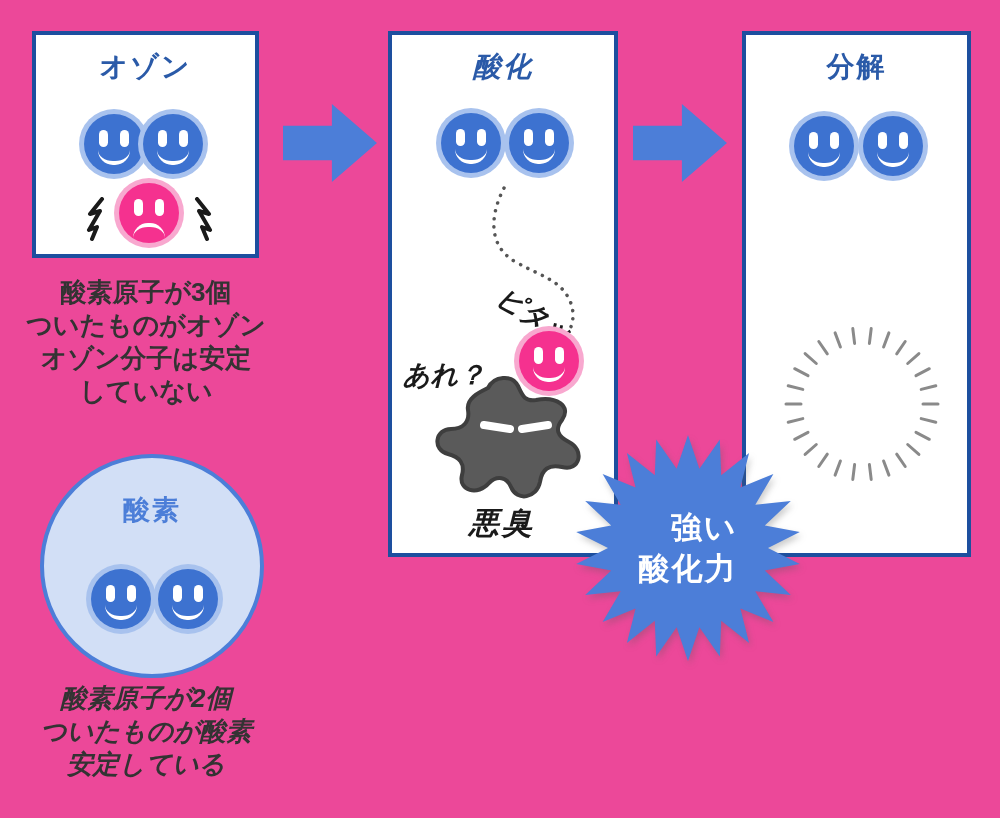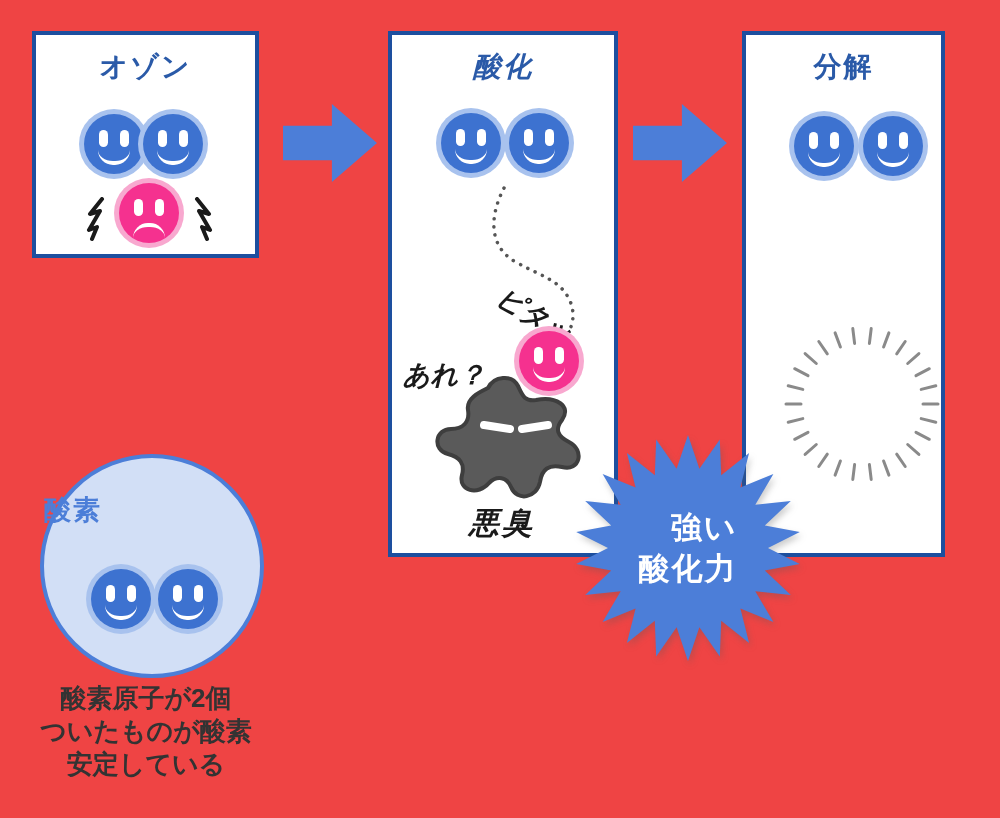--- a/index.html
+++ b/index.html
@@ -1,30 +1,30 @@
 <!DOCTYPE html>
 <html><head>
 <meta charset="utf-8">
 <style>
   html,body{margin:0;padding:0;}
   body{
     width:1000px;height:818px;background:#ffffff;overflow:hidden;
     font-family:"Liberation Sans","DejaVu Sans",sans-serif;
     -webkit-font-smoothing:antialiased;
   }
-  .canvas{position:relative;width:1000px;height:818px;background:#ef4444;}
+  .canvas{position:relative;width:1000px;height:818px;background:#ec4899;}
 
   
   .panel{
     position:absolute;background:#fff;border:4px solid #1d4f9f;
     box-sizing:border-box;
   }
   #ozone-box{left:32px;top:31px;width:227px;height:227px;}
   #oxidation-box{left:388px;top:31px;width:230px;height:526px;font-style:italic;}
-  #decompose-box{left:742px;top:31px;width:203px;height:526px;font-family:Liberation Serif, serif;}
+  #decompose-box{left:742px;top:31px;width:229px;height:526px;font-family:Liberation Serif, serif;}
   .panel-title{
     display:block;margin-top:13px;text-align:center;
     font-size:28px;font-weight:bold;color:#2a5aa8;letter-spacing:2px;
   }
 
   
   .face{
     position:absolute;width:60px;height:60px;border-radius:50%;
     background:#3d72d0;box-shadow:0 0 0 5px #a8c2ee;
   }
@@ -40,30 +40,30 @@
   }
   .mouth.smile{bottom:9px;border-bottom:4px solid #fff;border-radius:0 0 16px 16px;}
   .mouth.frown{bottom:5px;border-top:4px solid #fff;border-radius:16px 16px 0 0;}
 
   
   .caption{
     position:absolute;width:262px;text-align:center;white-space:pre-line;
     font-size:26px;font-weight:bold;color:#333;line-height:33px;
   }
   #caption-ozone{left:15px;top:276px;}
-  #caption-oxygen{left:15px;top:682px;}
+  #caption-oxygen{left:15px;top:682px;font-style:italic;}
 
   
   #oxygen-circle{
     position:absolute;left:40px;top:454px;width:224px;height:224px;
     border-radius:50%;background:#d2dff6;border:4px solid #4c7ed8;
     box-sizing:border-box;
   }
   #oxygen-label{
-    display:block;margin-top:34px;
+    display:block;margin-top:34px;text-align:center;
     font-size:27px;font-weight:bold;color:#4c7ed8;letter-spacing:2px;
   }
 
   
   .arrow{
     position:absolute;width:94px;height:78px;background:#4c7ed8;
     clip-path:polygon(0% 28%,52% 28%,52% 0%,100% 50%,52% 100%,52% 72%,0% 72%);
   }
   #arrow-1{left:283px;top:104px;}
   #arrow-2{left:633px;top:104px;}
@@ -117,20 +117,24 @@
         <span class="mouth frown"></span>
     </div>
     <svg class="abs" style="left:49px;top:162px;" width="26" height="44" viewBox="0 0 26 44">
       <path d="M17 2 L5 17 L15 14 L4 33 L12 30 L7 42" fill="none" stroke="#1a1a1a" stroke-width="4" stroke-linejoin="round" stroke-linecap="round"></path>
     </svg>
     <svg class="abs" style="left:152px;top:162px;transform:scaleX(-1);" width="26" height="44" viewBox="0 0 26 44">
       <path d="M17 2 L5 17 L15 14 L4 33 L12 30 L7 42" fill="none" stroke="#1a1a1a" stroke-width="4" stroke-linejoin="round" stroke-linecap="round"></path>
     </svg>
   </div>
 
+  <div class="caption" id="caption-ozone">酸素原子が3個
+ついたものがオゾン
+オゾン分子は安定
+していない</div>
 
   <div id="oxygen-circle">
     <span id="oxygen-label">酸素</span>
     <div class="face" style="left:47px;top:111px;">
       <span class="eye l"></span>
         <span class="eye r"></span>
         <span class="mouth smile"></span>
     </div>
     <div class="face" style="left:114px;top:111px;">
       <span class="eye l"></span>

